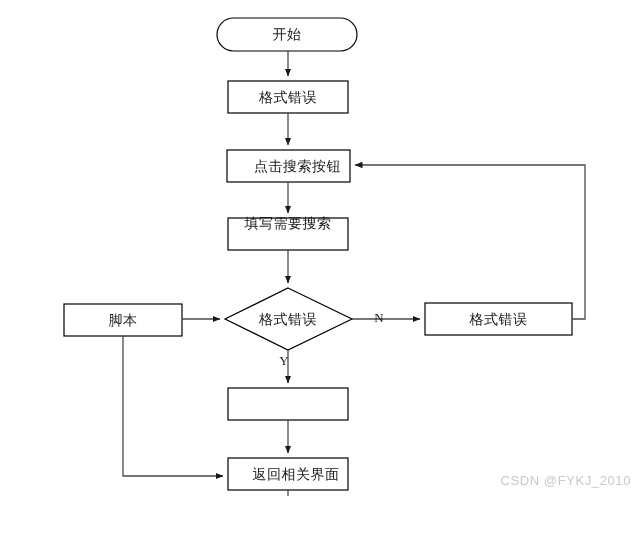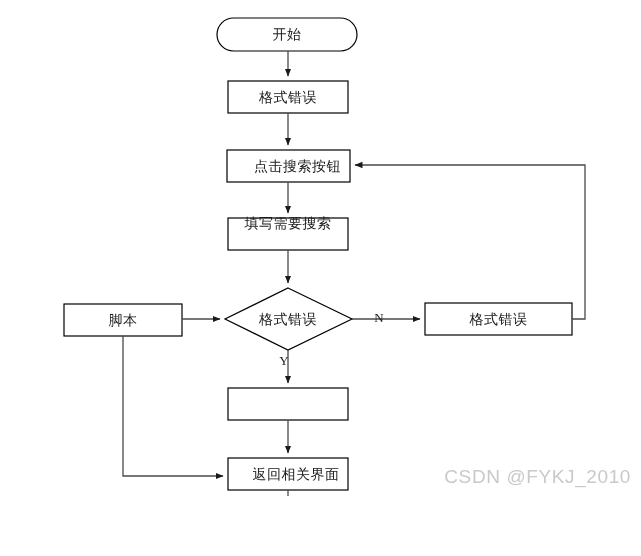--- a/index.html
+++ b/index.html
@@ -62,21 +62,21 @@
     font-family: "Liberation Serif", "DejaVu Serif", serif;
     font-size: 13px;
     color: #1a1a1a;
     text-align: center;
   }
   .watermark {
     position: absolute;
     right: 10px;
     bottom: 8px;
     font-family: "Liberation Sans", "DejaVu Sans", sans-serif;
-    font-size: 19px;
+    font-size: 13px;
     color: #c9c9c9;
     letter-spacing: 0.6px;
   }
 </style>
 </head>
 <body>
 
 <div id="canvas">
 
   <svg id="flow-svg" viewBox="0 0 641 556">

